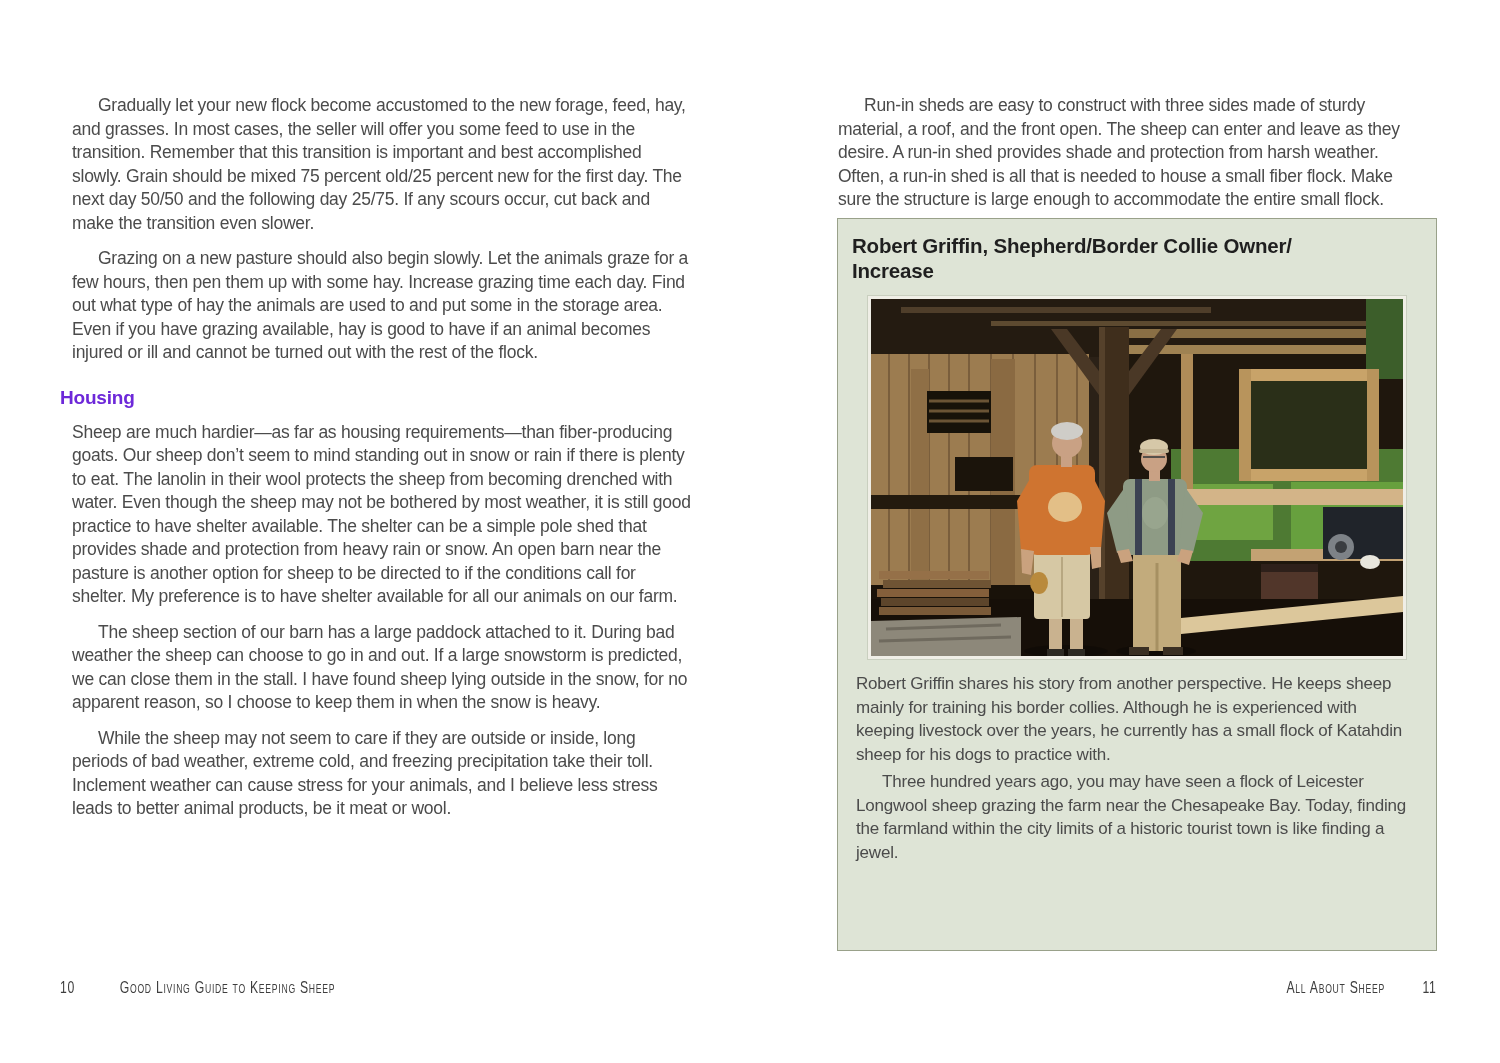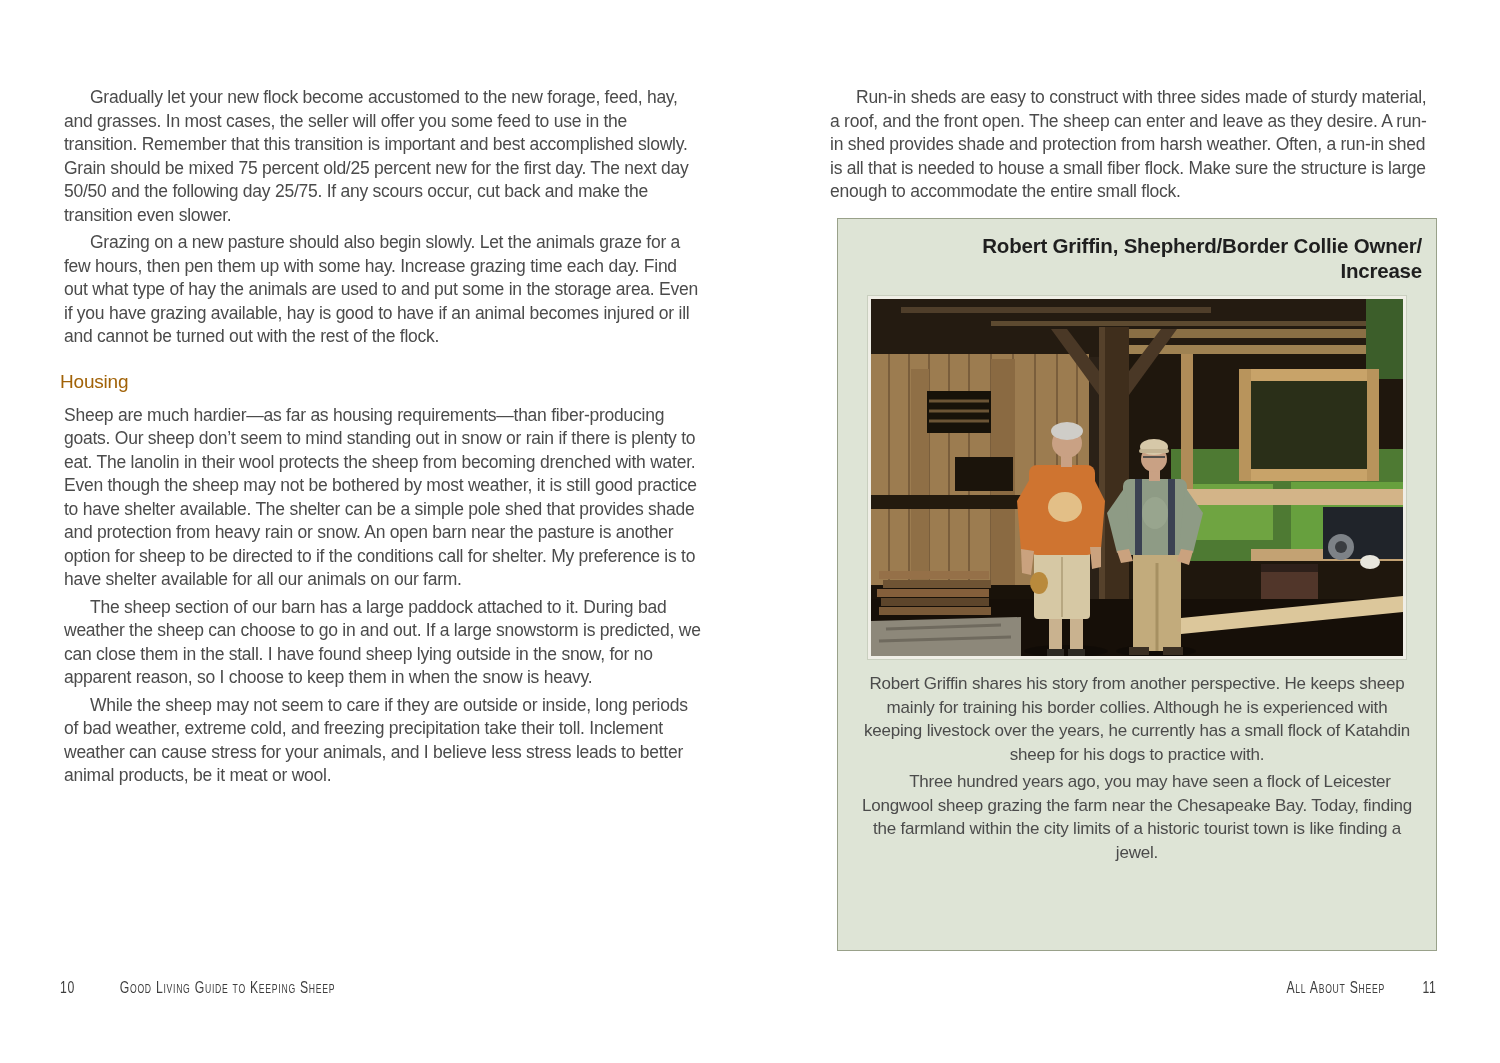--- a/index.html
+++ b/index.html
@@ -1,44 +1,44 @@
 <!DOCTYPE html>
 <html><head>
 <meta charset="utf-8">
 <style>
   html,body{margin:0;padding:0;}
   body{
     width:1500px;height:1063px;position:relative;background:#ffffff;
     font-family:"Liberation Sans", sans-serif;color:#4b4b4b;overflow:hidden;
   }
   .col{position:absolute;font-size:17.5px;line-height:23.5px;letter-spacing:-0.25px;}
-  .col p{margin:4px;}
+  .col p{margin:12px;}
   p.indent{text-indent:26px;}
   #left-col{left:60px;top:82px;width:645px;}
   #right-col{left:826px;top:82px;width:615px;}
   h2.housing{
-    margin:22px 0 11px 0;font-size:19px;line-height:22px;font-weight:400;color:#a16207;
+    margin:22px 0 11px 0;font-size:19px;line-height:22px;font-weight:700;color:#6d28d9;
     letter-spacing:-0.2px;
   }
   
   #profile-box{
     position:absolute;left:837px;top:218px;width:600px;height:733px;box-sizing:border-box;
     background:#dee4d6;border:1.5px solid #99a18a;padding:0 14px;
   }
   .box-title{
-    margin-top:15px;text-align:right;font-weight:700;color:#1f1f1f;
+    margin-top:15px;text-align:left;font-weight:700;color:#1f1f1f;
     font-size:20.5px;line-height:24.5px;letter-spacing:-0.2px;
   }
   .photo-frame{
     width:532px;height:357px;margin:13px auto 0 auto;border:3px solid #efeee6;
     background:#2b2117;box-shadow:0 0 0 1px #c9cfbf;
   }
   .photo-frame svg{display:block;}
   .box-text{font-size:17px;line-height:23.5px;letter-spacing:-0.2px;margin-top:13px;color:#4b4b4b;}
-  .box-text p{margin:4px;text-align:center;}
+  .box-text p{margin:4px;}
   
   .footer{
     position:absolute;top:978px;display:flex;align-items:baseline;
     font-size:17px;color:#3e3e3e;font-variant:small-caps;letter-spacing:1px;white-space:nowrap;
   }
   #footer-left{left:60px;transform:scaleX(0.72);transform-origin:left center;gap:62px;}
   #footer-right{right:63px;transform:scaleX(0.72);transform-origin:right center;gap:52px;}
 </style>
 </head>
 <body>

